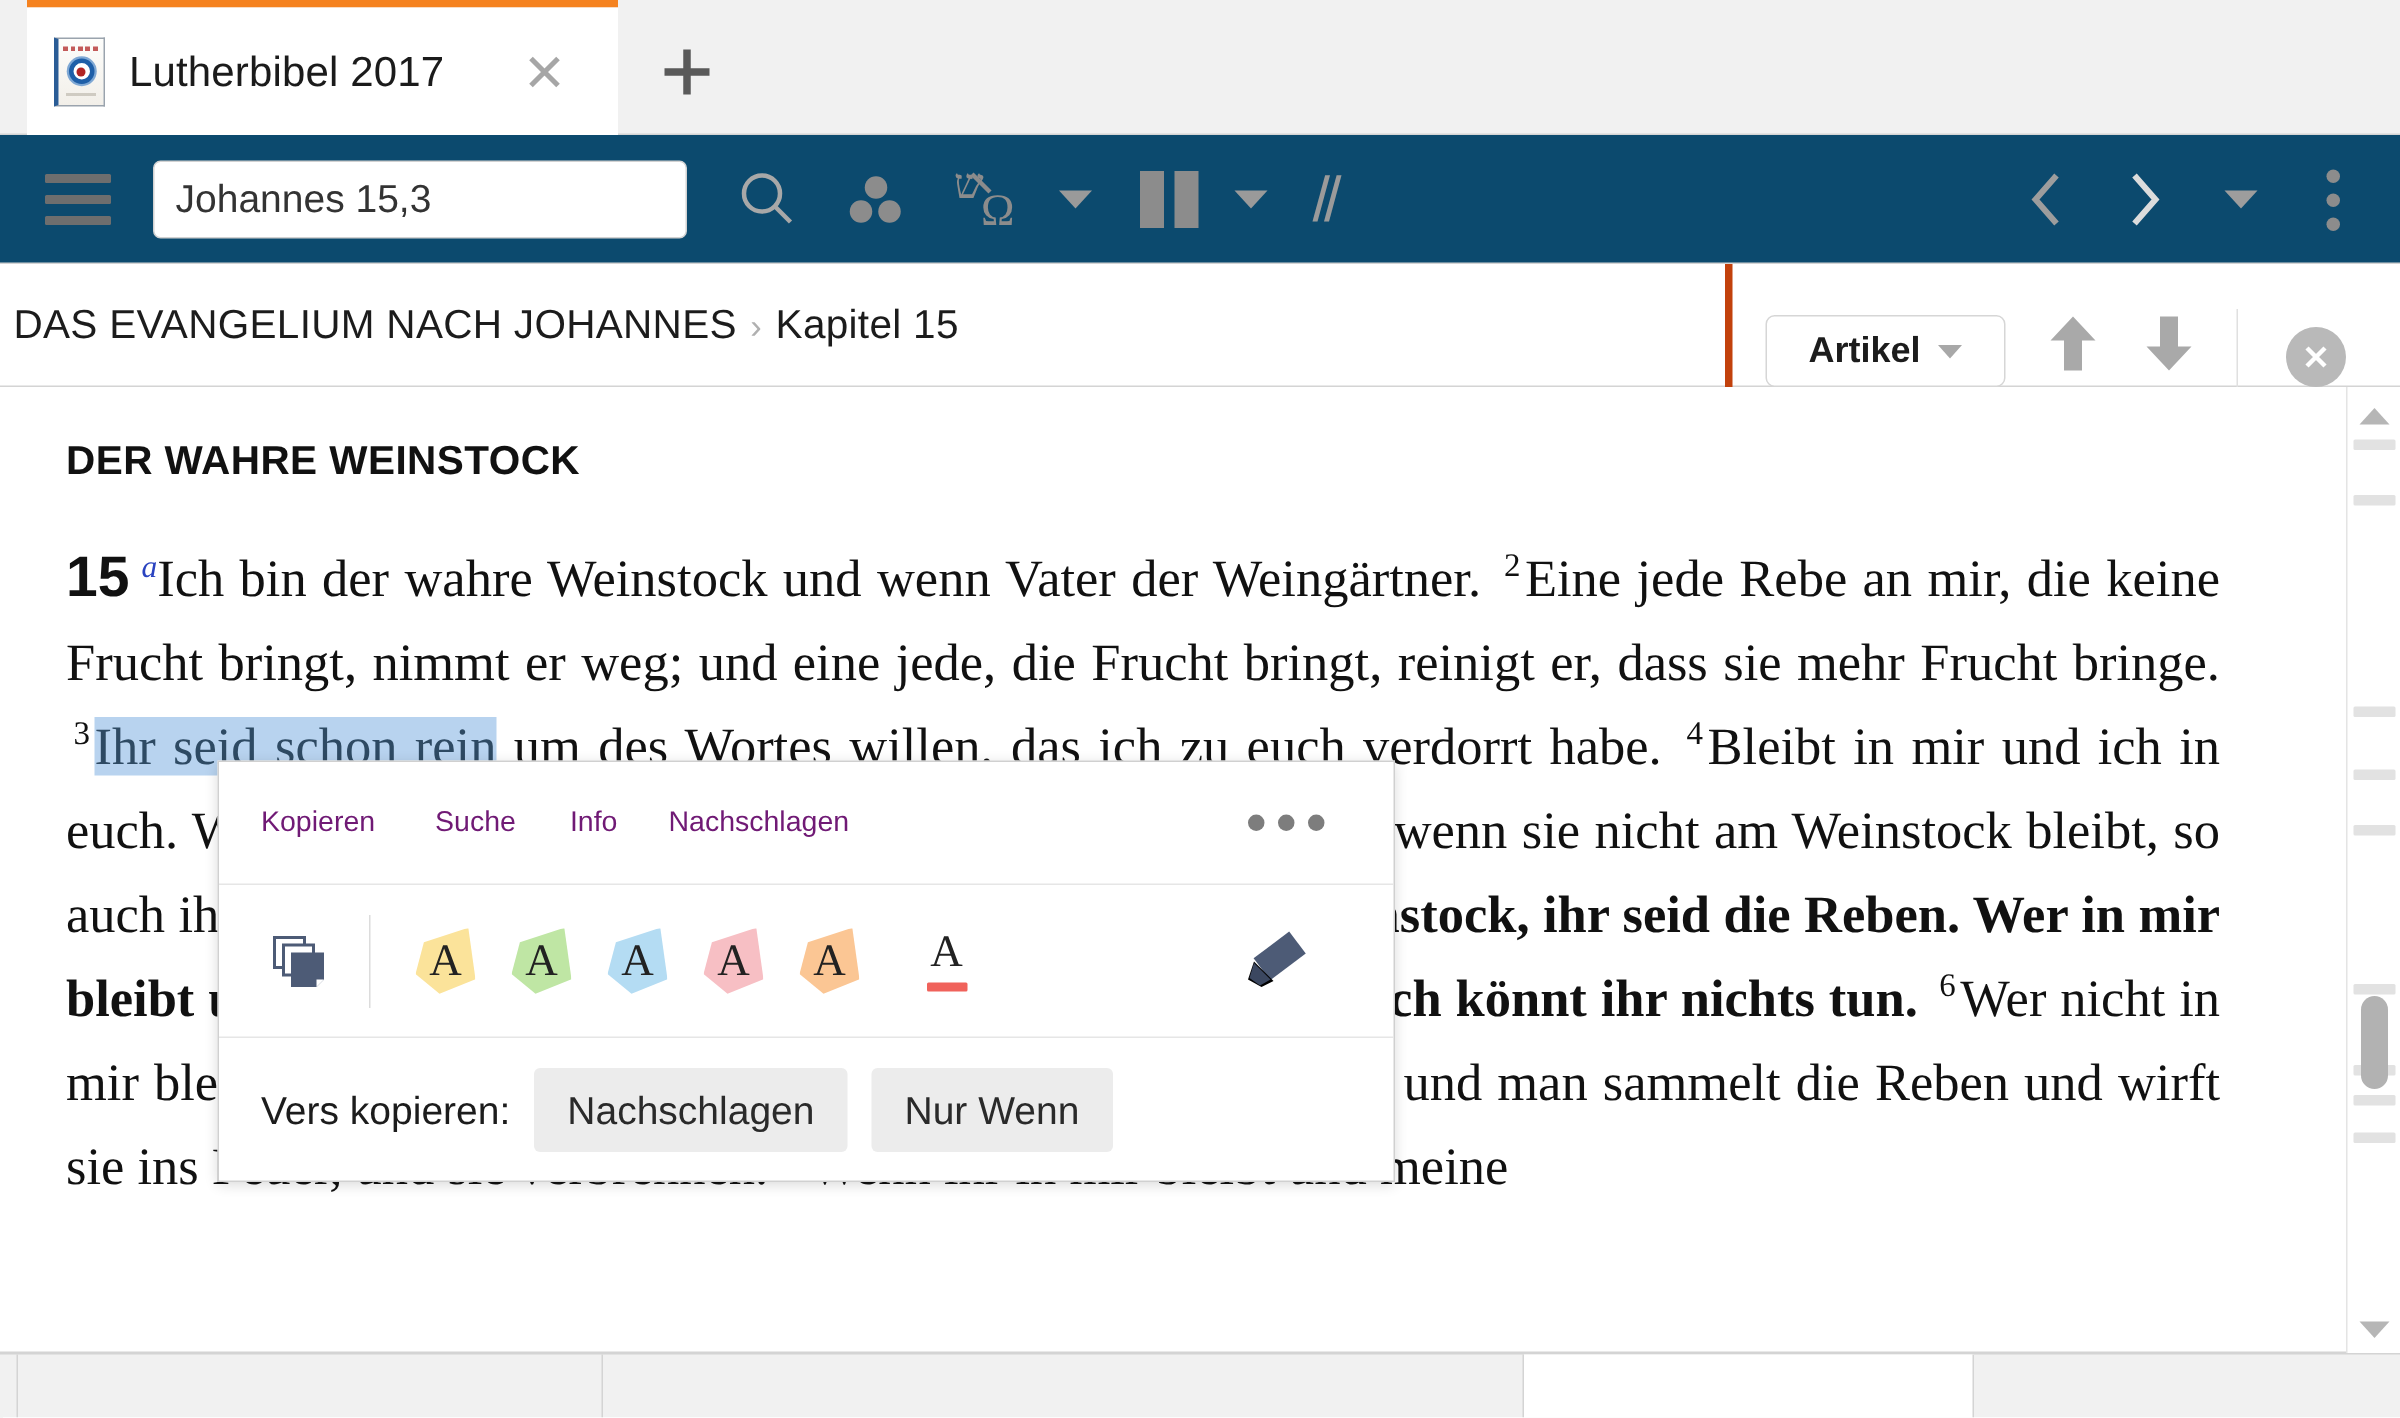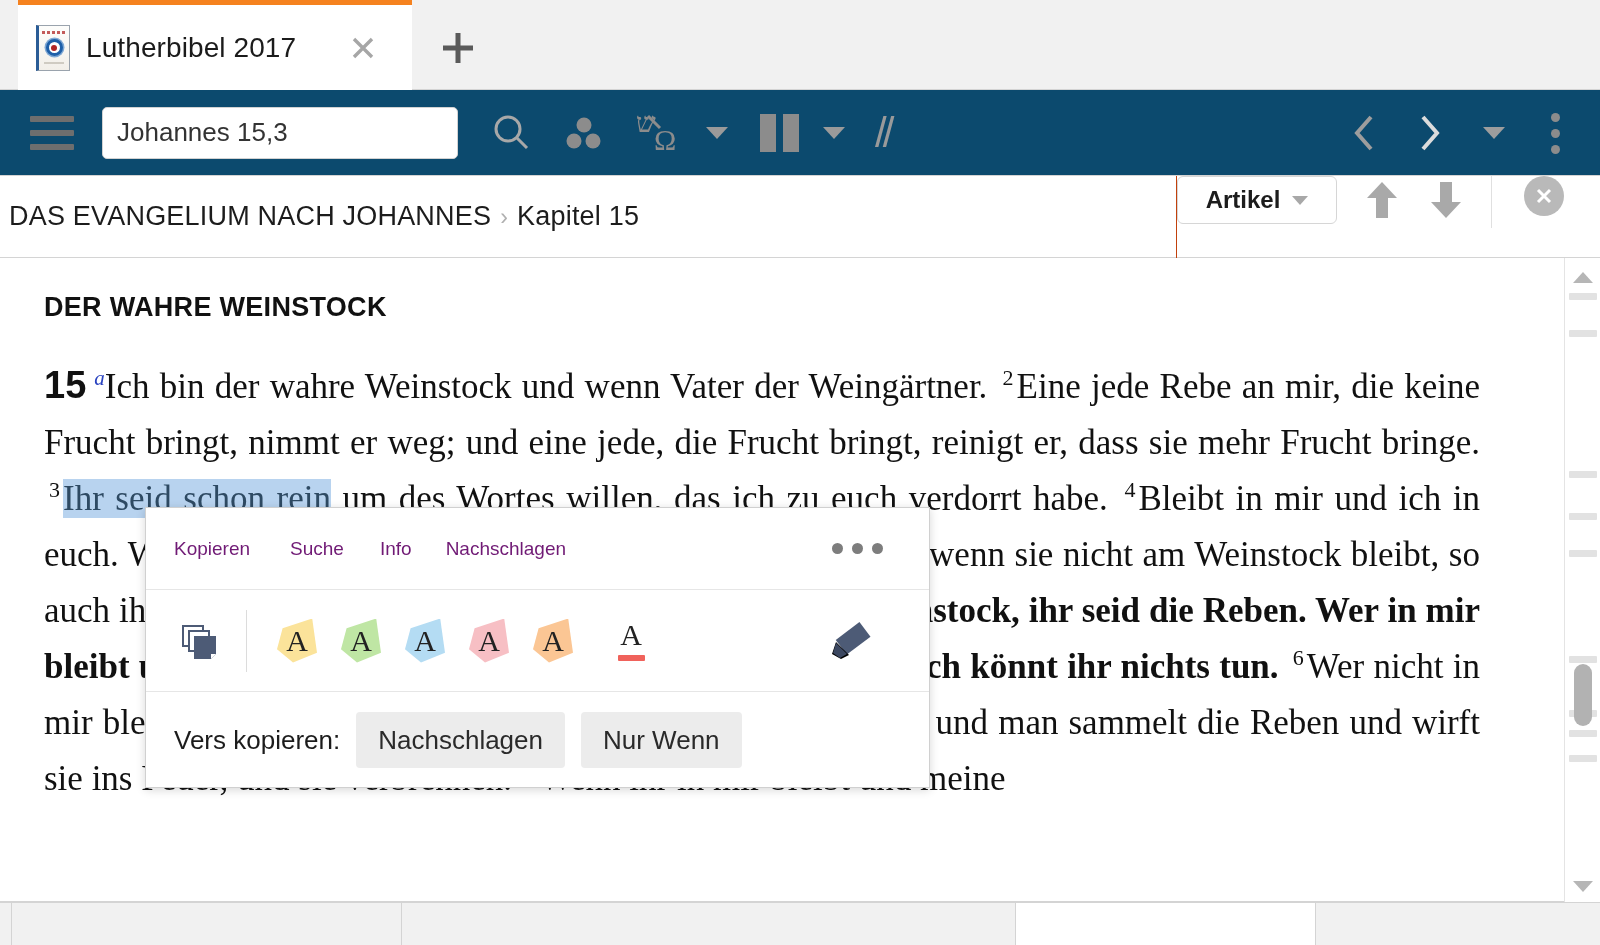--- a/index.html
+++ b/index.html
@@ -174,22 +174,23 @@
   }
   .crumb {
     margin-left: 9px;
     font-size: 27px; color: #1c1c1c;
     letter-spacing: .2px;
     white-space: nowrap;
   }
   .crumb .sep { color: #b0b0b0; margin: 0 9px; font-size: 23px; }
   .crumb-right {
     position: absolute; right: 0; top: 0; height: 82px;
-    display: flex; align-items: flex-start;
-    border-left: 1px solid #c2410c;
+    display: flex; align-items: flex-end;
+    border-left: 5px solid #c2410c;
+    padding-left: 22px;
   }
   .pill {
     height: 48px; min-width: 160px;
     border: 1px solid #d6d6d6; border-radius: 6px;
     background: #fff;
     display: flex; align-items: center; justify-content: center;
     gap: 12px; padding: 0 16px;
     font-size: 24px; color: #1c1c1c; font-weight: bold;
     cursor: pointer; box-sizing: border-box;
   }

